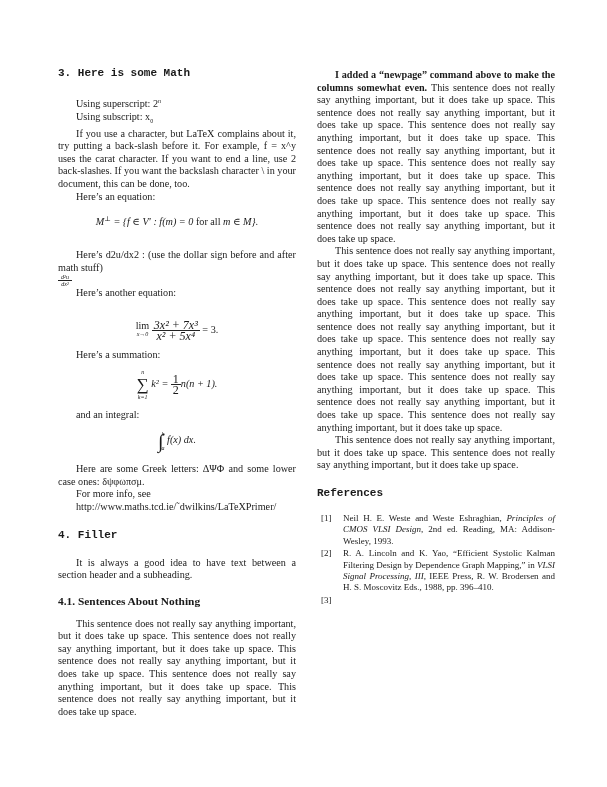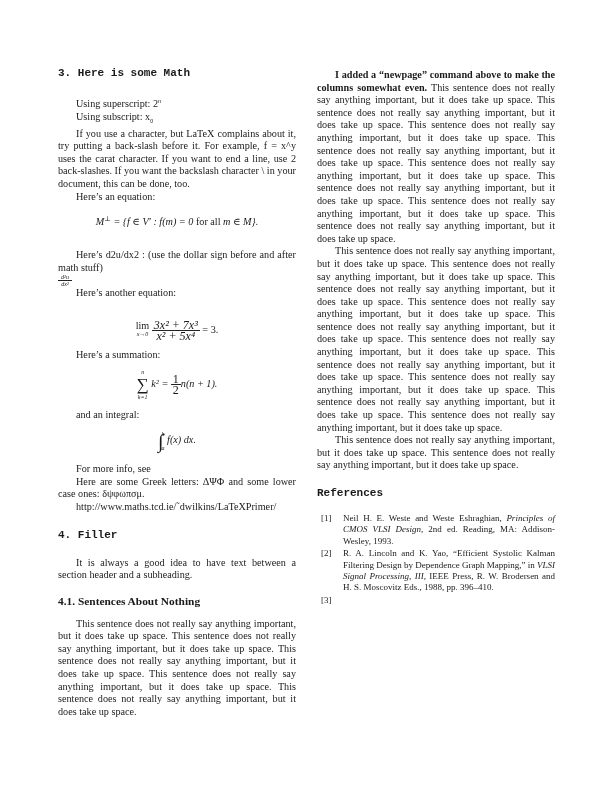--- a/index.html
+++ b/index.html
@@ -82,22 +82,22 @@
     </span><span>n(n + 1).</span>
   </div>
 
   <p style="padding-left:18px">and an integral:</p>
 
   <div class="eq" style="margin:6px 0 8px 0;">
     <span class="int">∫</span><span class="limits"><span>b</span><span>a</span></span>
     <span>f(x) dx.</span>
   </div>
 
+  <p class="ind">Here are some Greek letters:  ΔΨΦ and some lower case ones:  δψφωπσμ.</p>
   <p class="ind">For more info, see</p>
-  <p class="ind">Here are some Greek letters:  ΔΨΦ and some lower case ones:  δψφωπσμ.</p>
   <p class="url">http://www.maths.tcd.ie/˜dwilkins/LaTeXPrimer/</p>
 
   <h2 class="sec" style="margin-top:14px;">4.  Filler</h2>
   <p class="ind">It is always a good idea to have text between a section header and a subheading.</p>
 
   <h3 class="sub">4.1.  Sentences About Nothing</h3>
   <p class="ind">This sentence does not really say anything important, but it does take up space.  This sentence does not really say anything important, but it does take up space. This sentence does not really say anything important, but it does take up space. This sentence does not really say anything important, but it does take up space.  This sentence does not really say anything important, but it does take up space.</p>
 </div>
 
 <div class="col col-right" style="top:69px;">

